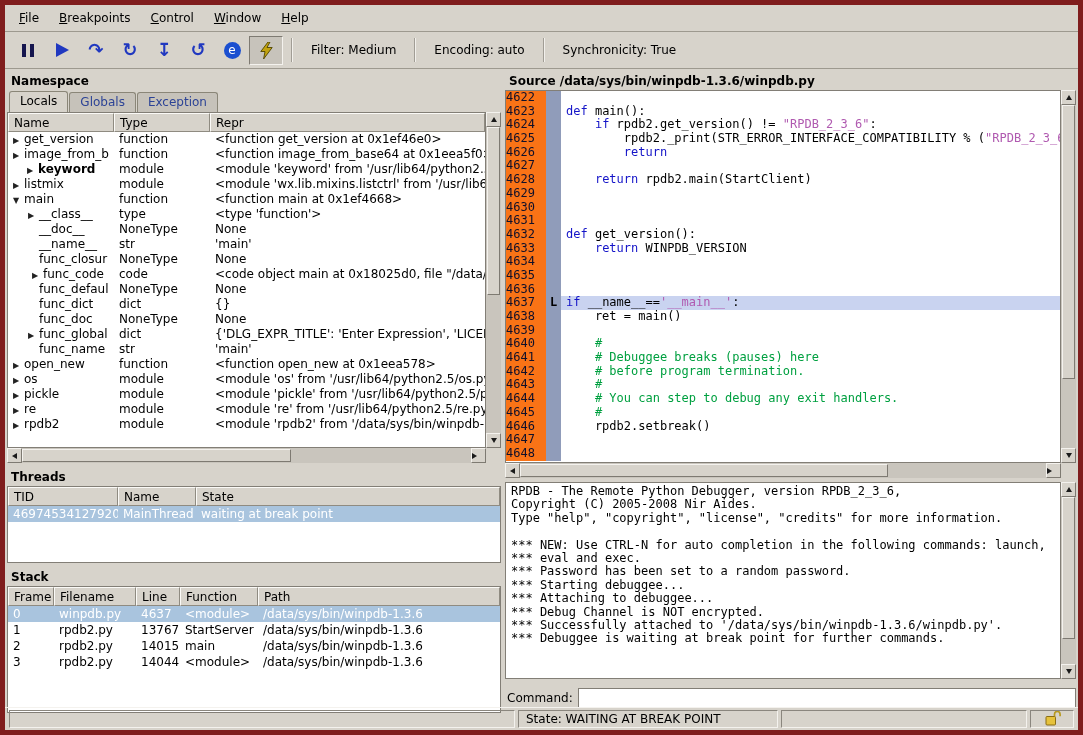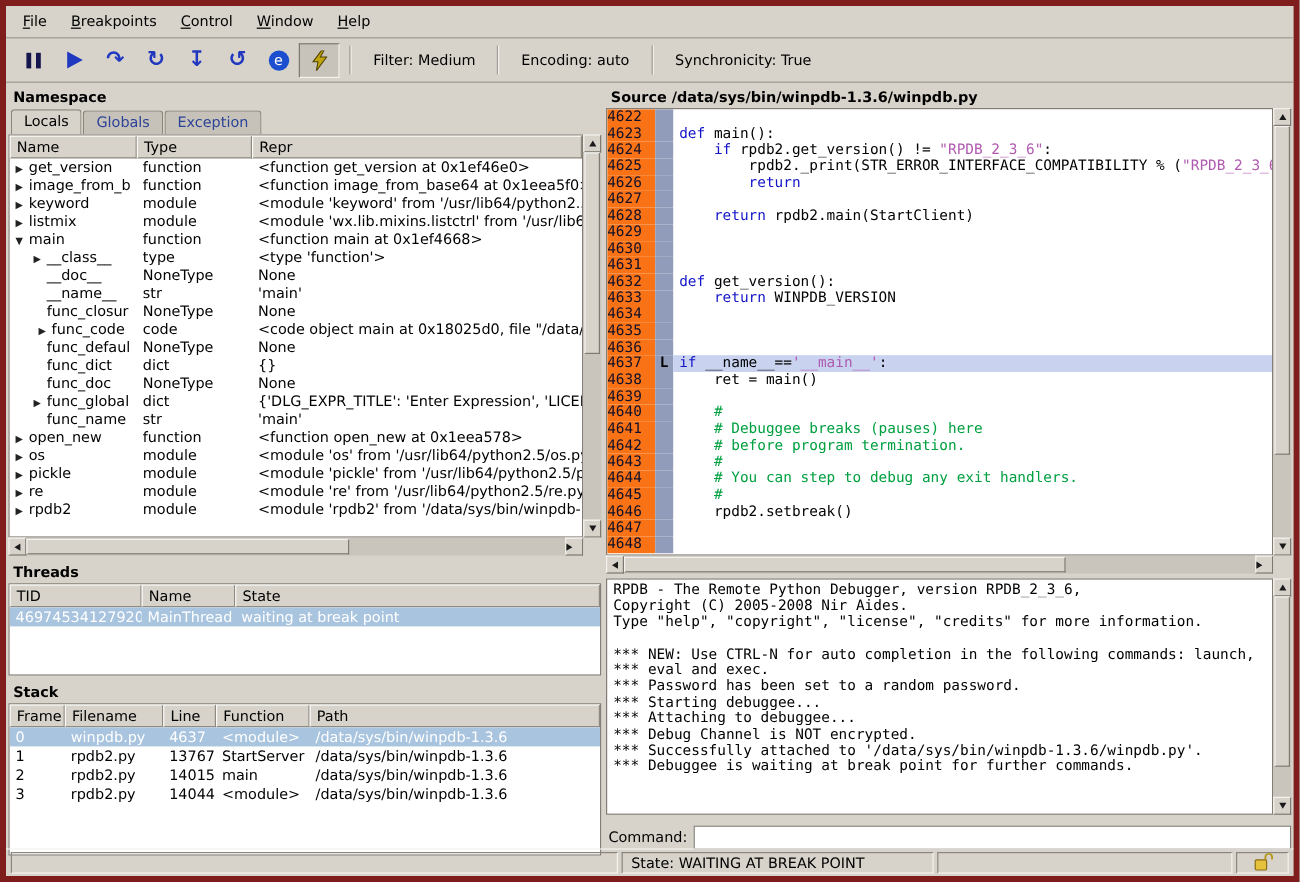--- a/index.html
+++ b/index.html
@@ -177,21 +177,21 @@
                   <div class="td nsc0" style="padding-left: 5px;"><span class="tw">▶</span><span>get_version</span></div>
                   <div class="td nsc1">function</div>
                   <div class="td nsc2">&lt;function get_version at 0x1ef46e0&gt;</div>
                 </div>
                 <div class="tr">
                   <div class="td nsc0" style="padding-left: 5px;"><span class="tw">▶</span><span>image_from_b</span></div>
                   <div class="td nsc1">function</div>
                   <div class="td nsc2">&lt;function image_from_base64 at 0x1eea5f0&gt;</div>
                 </div>
                 <div class="tr">
-                  <div class="td nsc0" style="padding-left: 5px;"><span class="tw">▶</span><span>keyword</span></div>
+                  <div class="td nsc0" style="padding-left: 19px; font-weight: bold;"><span class="tw">▶</span><span>keyword</span></div>
                   <div class="td nsc1">module</div>
                   <div class="td nsc2">&lt;module 'keyword' from '/usr/lib64/python2.5/k</div>
                 </div>
                 <div class="tr">
                   <div class="td nsc0" style="padding-left: 5px;"><span class="tw">▶</span><span>listmix</span></div>
                   <div class="td nsc1">module</div>
                   <div class="td nsc2">&lt;module 'wx.lib.mixins.listctrl' from '/usr/lib64/</div>
                 </div>
                 <div class="tr">
                   <div class="td nsc0" style="padding-left: 5px;"><span class="tw">▼</span><span>main</span></div>

